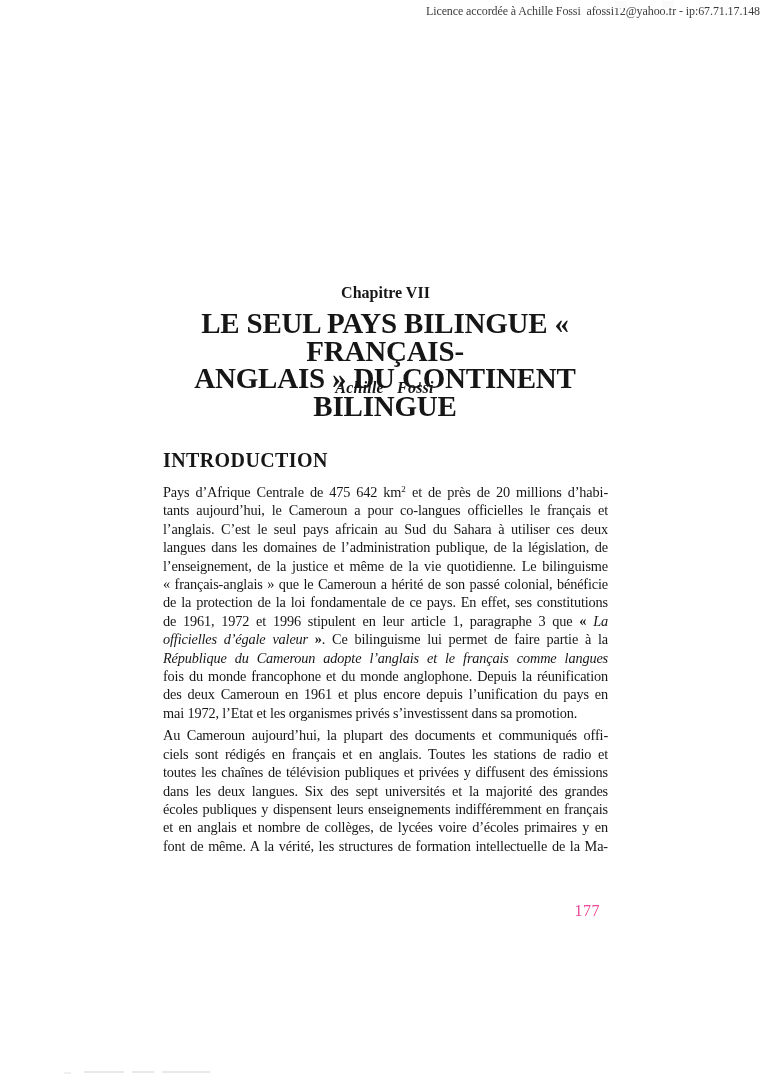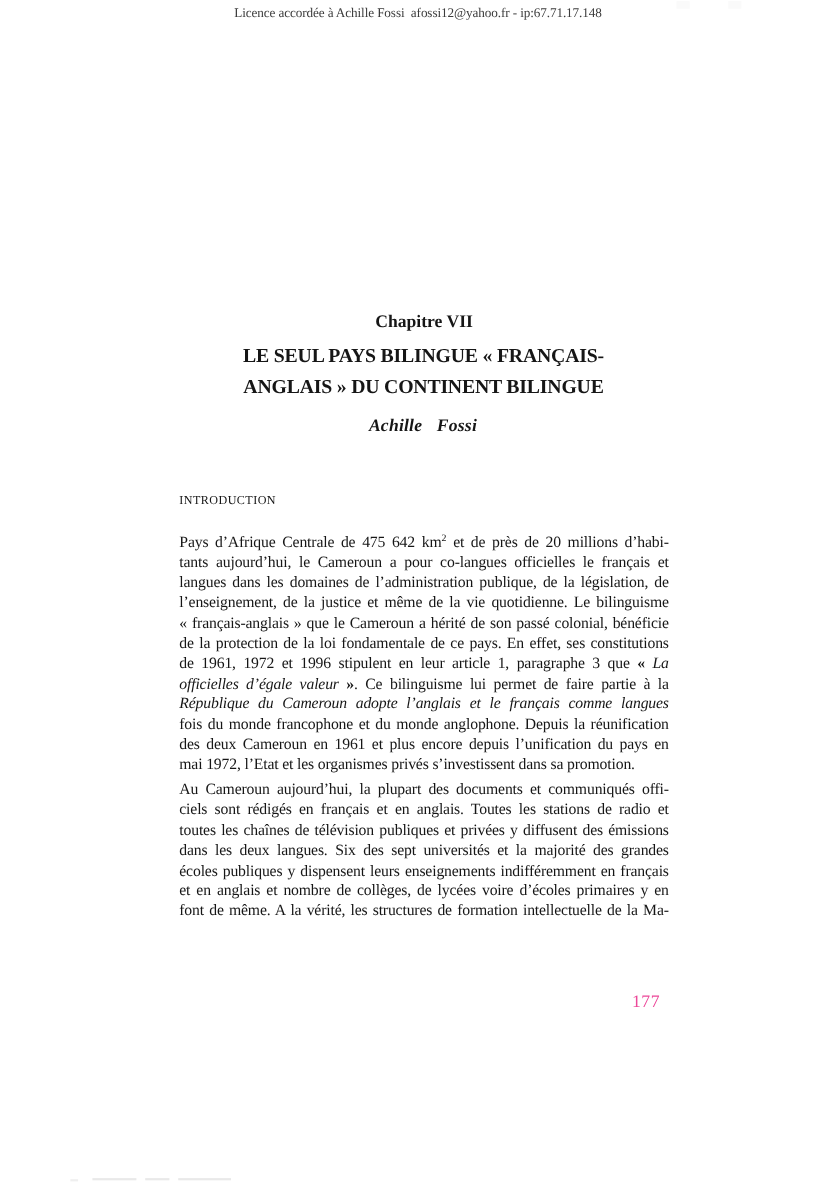--- a/index.html
+++ b/index.html
@@ -6,41 +6,41 @@
   .page{
     position:relative;
     width:760px;height:1076px;
     background:#ffffff;
     font-family:"Liberation Serif","DejaVu Serif",serif;
     color:#161616;
     overflow:hidden;
   }
   .license{
     position:absolute;top:4px;left:0;width:760px;
-    text-align:center;
+    text-align:right;
     font-size:12px;letter-spacing:-0.1px;
     color:#3c3c3c;
   }
   .chapter-label{
     position:absolute;top:284px;left:163px;width:445px;
     text-align:center;font-weight:bold;font-size:16px;
   }
   .page-title{
     position:absolute;top:310px;left:140px;width:490px;
-    text-align:center;font-weight:bold;font-size:18px;line-height:27.5px;
+    text-align:center;font-weight:bold;font-size:29px;line-height:27.5px;
     letter-spacing:-0.2px;
   }
   .author{
     position:absolute;top:379px;left:163px;width:443px;
     text-align:center;font-weight:bold;font-style:italic;font-size:16px;
     word-spacing:9px;letter-spacing:0.2px;
   }
   .section-heading{
     position:absolute;top:449px;left:163px;
-    font-weight:normal;font-size:11px;letter-spacing:0.4px;
+    font-weight:bold;font-size:20px;letter-spacing:0.4px;
   }
   .bodytext{
     position:absolute;top:480px;left:163px;width:445px;
     font-size:14.3px;line-height:18.4px;letter-spacing:-0.15px;
   }
   .para{margin:0;}
   .para + .para{margin-top:4px;}
   .line{
     text-align:justify;
     text-align-last:justify;
@@ -79,20 +79,21 @@
   </div>
 
   <div class="author">Achille Fossi</div>
 
   <div class="section-heading">INTRODUCTION</div>
 
   <div class="bodytext">
       <div class="para">
         <div class="line"><span>Pays d’Afrique Centrale de 475 642 km</span><span class="sup">2</span><span> et de près de 20 millions d’habi-</span></div>
         <div class="line"><span>tants aujourd’hui, le Cameroun a pour co-langues officielles le français et</span></div>
+        <div class="line"><span>l’anglais. C’est le seul pays africain au Sud du Sahara à utiliser ces deux</span></div>
         <div class="line"><span>langues dans les domaines de l’administration publique, de la législation, de</span></div>
         <div class="line"><span>l’enseignement, de la justice et même de la vie quotidienne. Le bilinguisme</span></div>
         <div class="line"><span>« français-anglais » que le Cameroun a hérité de son passé colonial, bénéficie</span></div>
         <div class="line"><span>de la protection de la loi fondamentale de ce pays. En effet, ses constitutions</span></div>
         <div class="line"><span>de 1961, 1972 et 1996 stipulent en leur article 1, paragraphe 3 que </span><span class="bd">«&nbsp;</span><span class="it">La</span></div>
         <div class="line"><span class="it">officielles d’égale valeur</span><span class="bd">&nbsp;»</span><span>. Ce bilinguisme lui permet de faire partie à la</span></div>
         <div class="line"><span class="it">République du Cameroun adopte l’anglais et le français comme langues</span></div>
         <div class="line"><span>fois du monde francophone et du monde anglophone. Depuis la réunification</span></div>
         <div class="line"><span>des deux Cameroun en 1961 et plus encore depuis l’unification du pays en</span></div>
         <div class="line last"><span>mai 1972, l’Etat et les organismes privés s’investissent dans sa promotion.</span></div>

